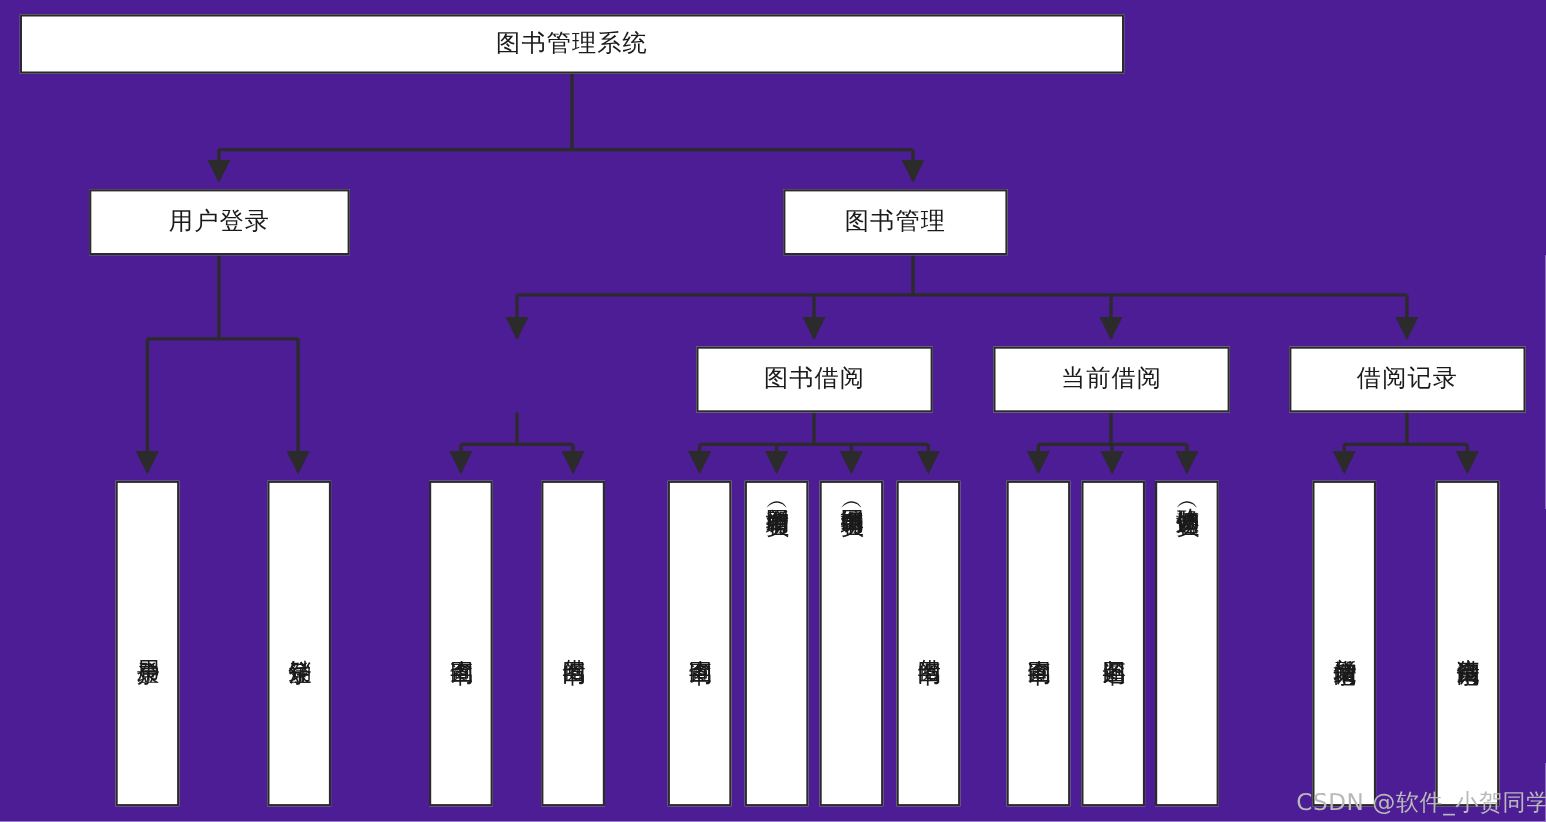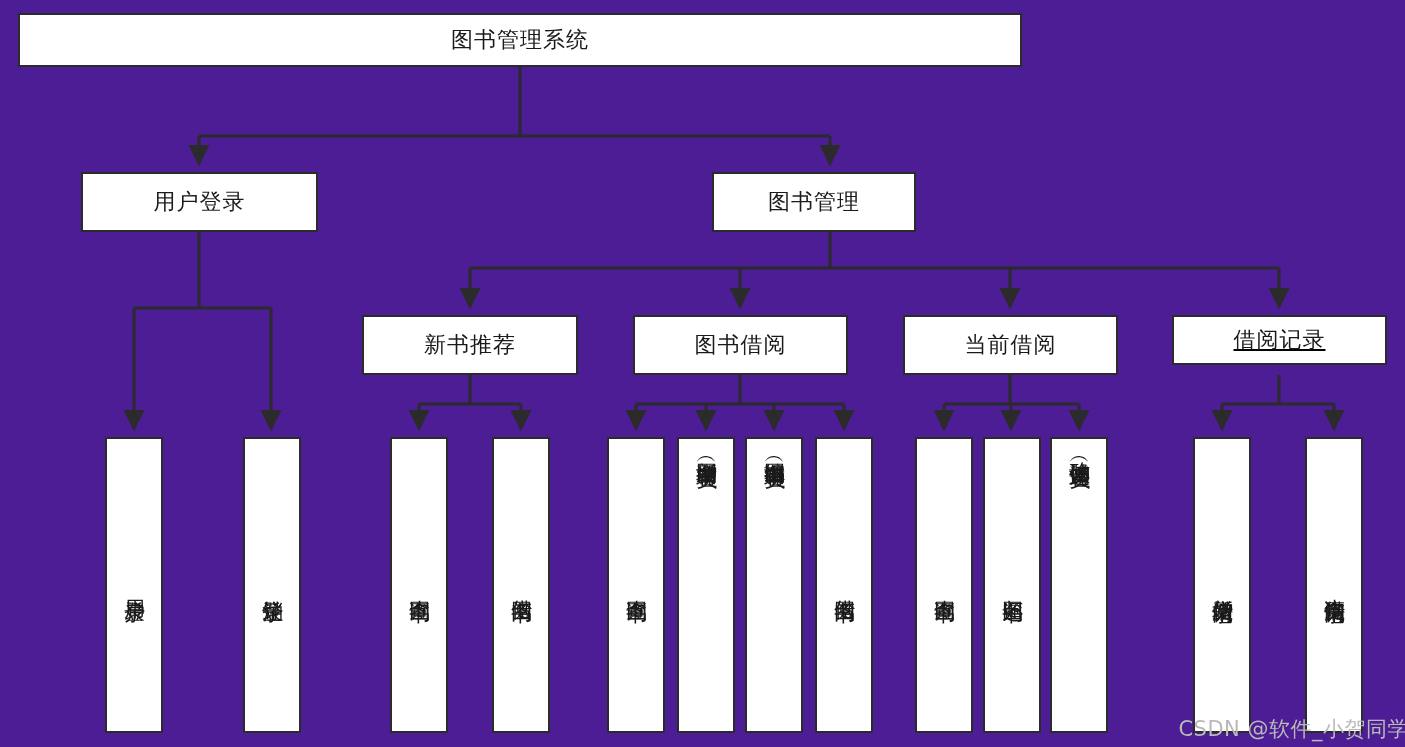--- a/index.html
+++ b/index.html
@@ -129,30 +129,27 @@
     <span class="node-label-h">图书管理系统</span>
   </div>
 
   <div class="node-box" style="left:81px; top:172px; width:237px; height:60px;">
     <span class="node-label-h">用户登录</span>
   </div>
   <div class="node-box" style="left:712px; top:172px; width:204px; height:60px;">
     <span class="node-label-h">图书管理</span>
   </div>
 
-  <div class="node-box" style="left:362px; top:315px; width:216px; height:60px;">
-    <span class="node-label-h">新书推荐</span>
-  </div>
   <div class="node-box" style="left:903px; top:315px; width:215px; height:60px;">
     <span class="node-label-h">当前借阅</span>
   </div>
   <div class="node-box" style="left:633px; top:315px; width:215px; height:60px;">
     <span class="node-label-h">图书借阅</span>
   </div>
-  <div class="node-box" style="left:1172px; top:315px; width:215px; height:50px;text-decoration:underline;">
+  <div class="node-box" style="left:1172px; top:315px; width:215px; height:60px;">
     <span class="node-label-h">借阅记录</span>
   </div>
 
   <div class="node-box leaf-box center-v" style="left:105px; top:437px; width:58px; height:296px;">
     <span class="node-label-v">用户登录</span>
   </div>
   <div class="node-box leaf-box center-v" style="left:243px; top:437px; width:58px; height:296px;">
     <span class="node-label-v">注销登录</span>
   </div>
 

